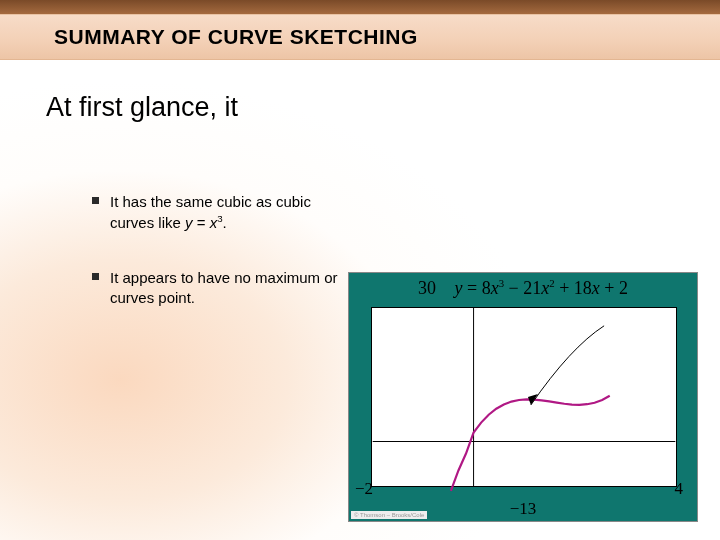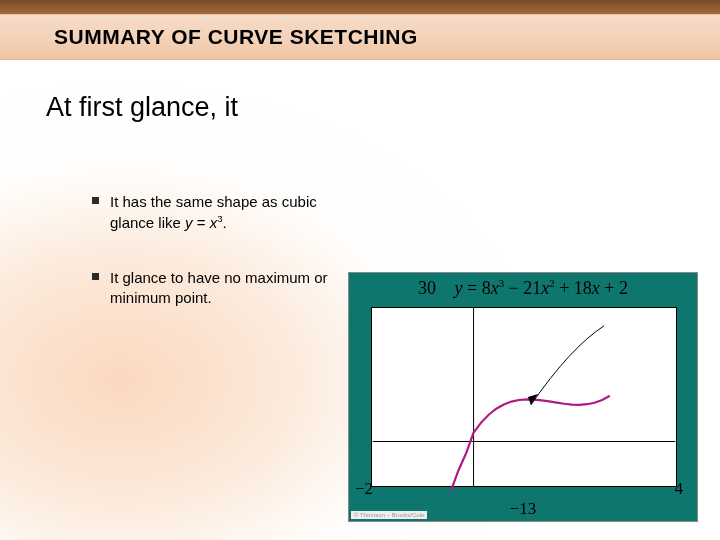--- a/index.html
+++ b/index.html
@@ -151,23 +151,23 @@
 <div class="title-bar">
   <h1>SUMMARY OF CURVE SKETCHING</h1>
 </div>
 
 <div class="main-text">
   <p>At first glance, it</p>
 </div>
 
 <ul class="bullets">
   <li>
-    <span>It has the same shape as cubic glance like </span><em>y</em><span> = </span><em>x</em><sup>3</sup><span>.</span>
+    <span>It has the same cubic as cubic curves like </span><em>y</em><span> = </span><em>x</em><sup>3</sup><span>.</span>
   </li>
-  <li>It glance to have no maximum or minimum point.</li>
+  <li>It appears to have no maximum or curves point.</li>
 </ul>
 
 <div class="figure">
   <div class="eq-area">
     <span class="ytick">30</span>
     <span><i>y</i> = 8<i>x</i><sup style="font-size:0.6em">3</sup> − 21<i>x</i><sup style="font-size:0.6em">2</sup> + 18<i>x</i> + 2</span>
   </div>
 
   <div class="plot-frame">
     <svg viewBox="0 0 306 180">

